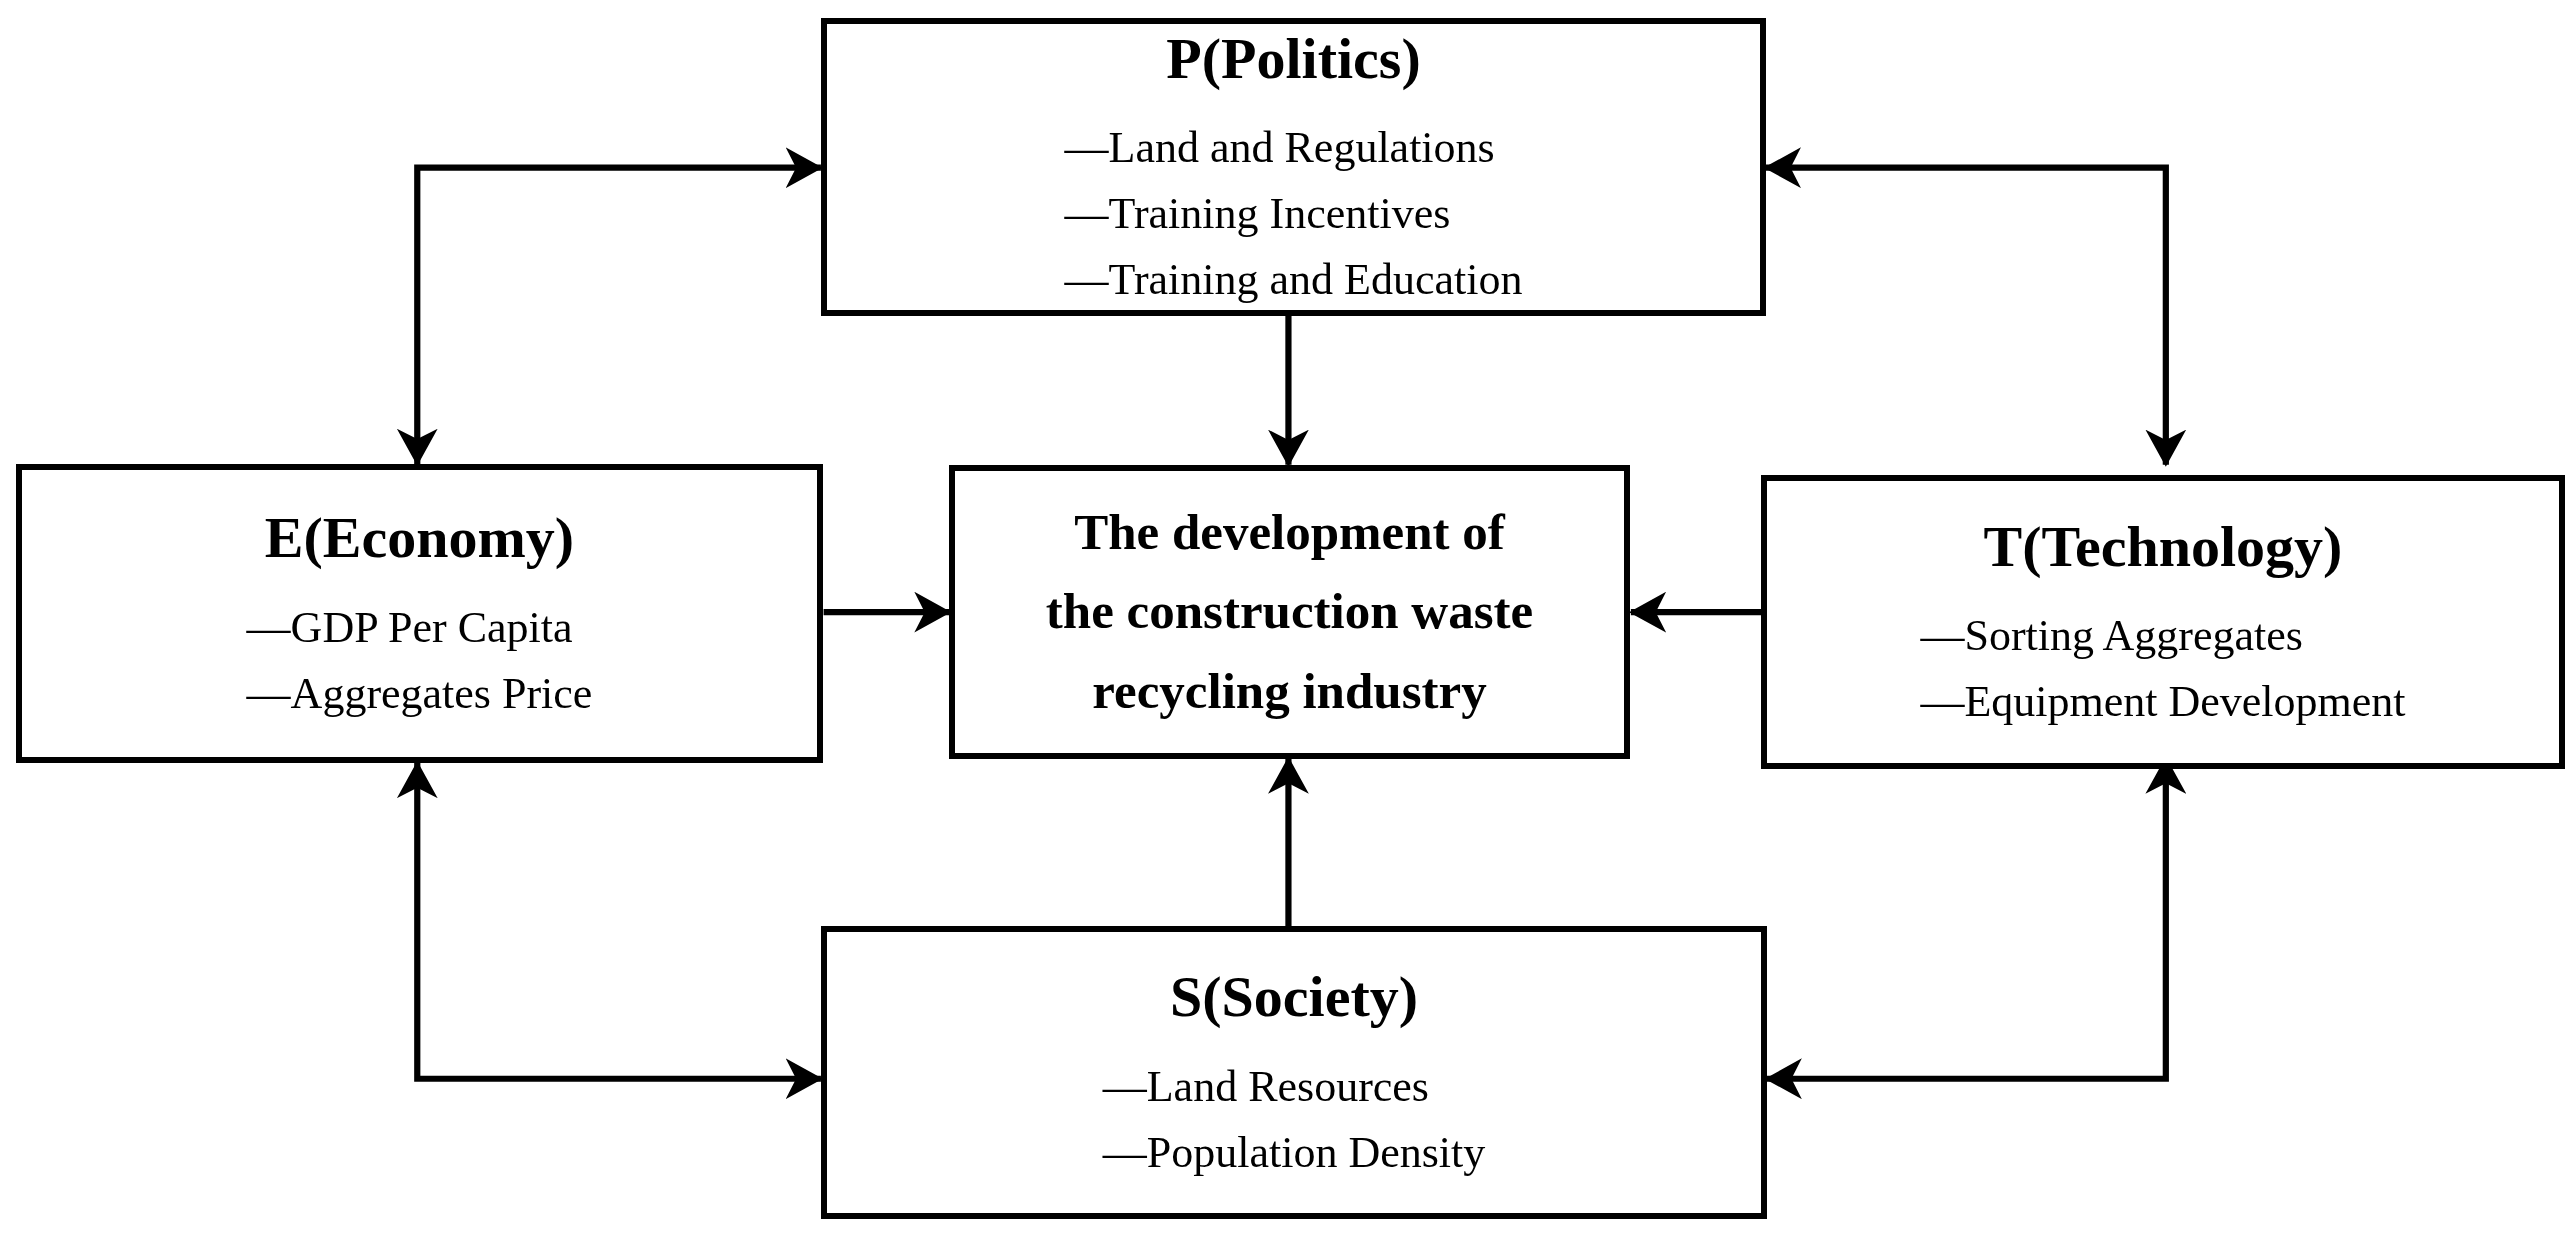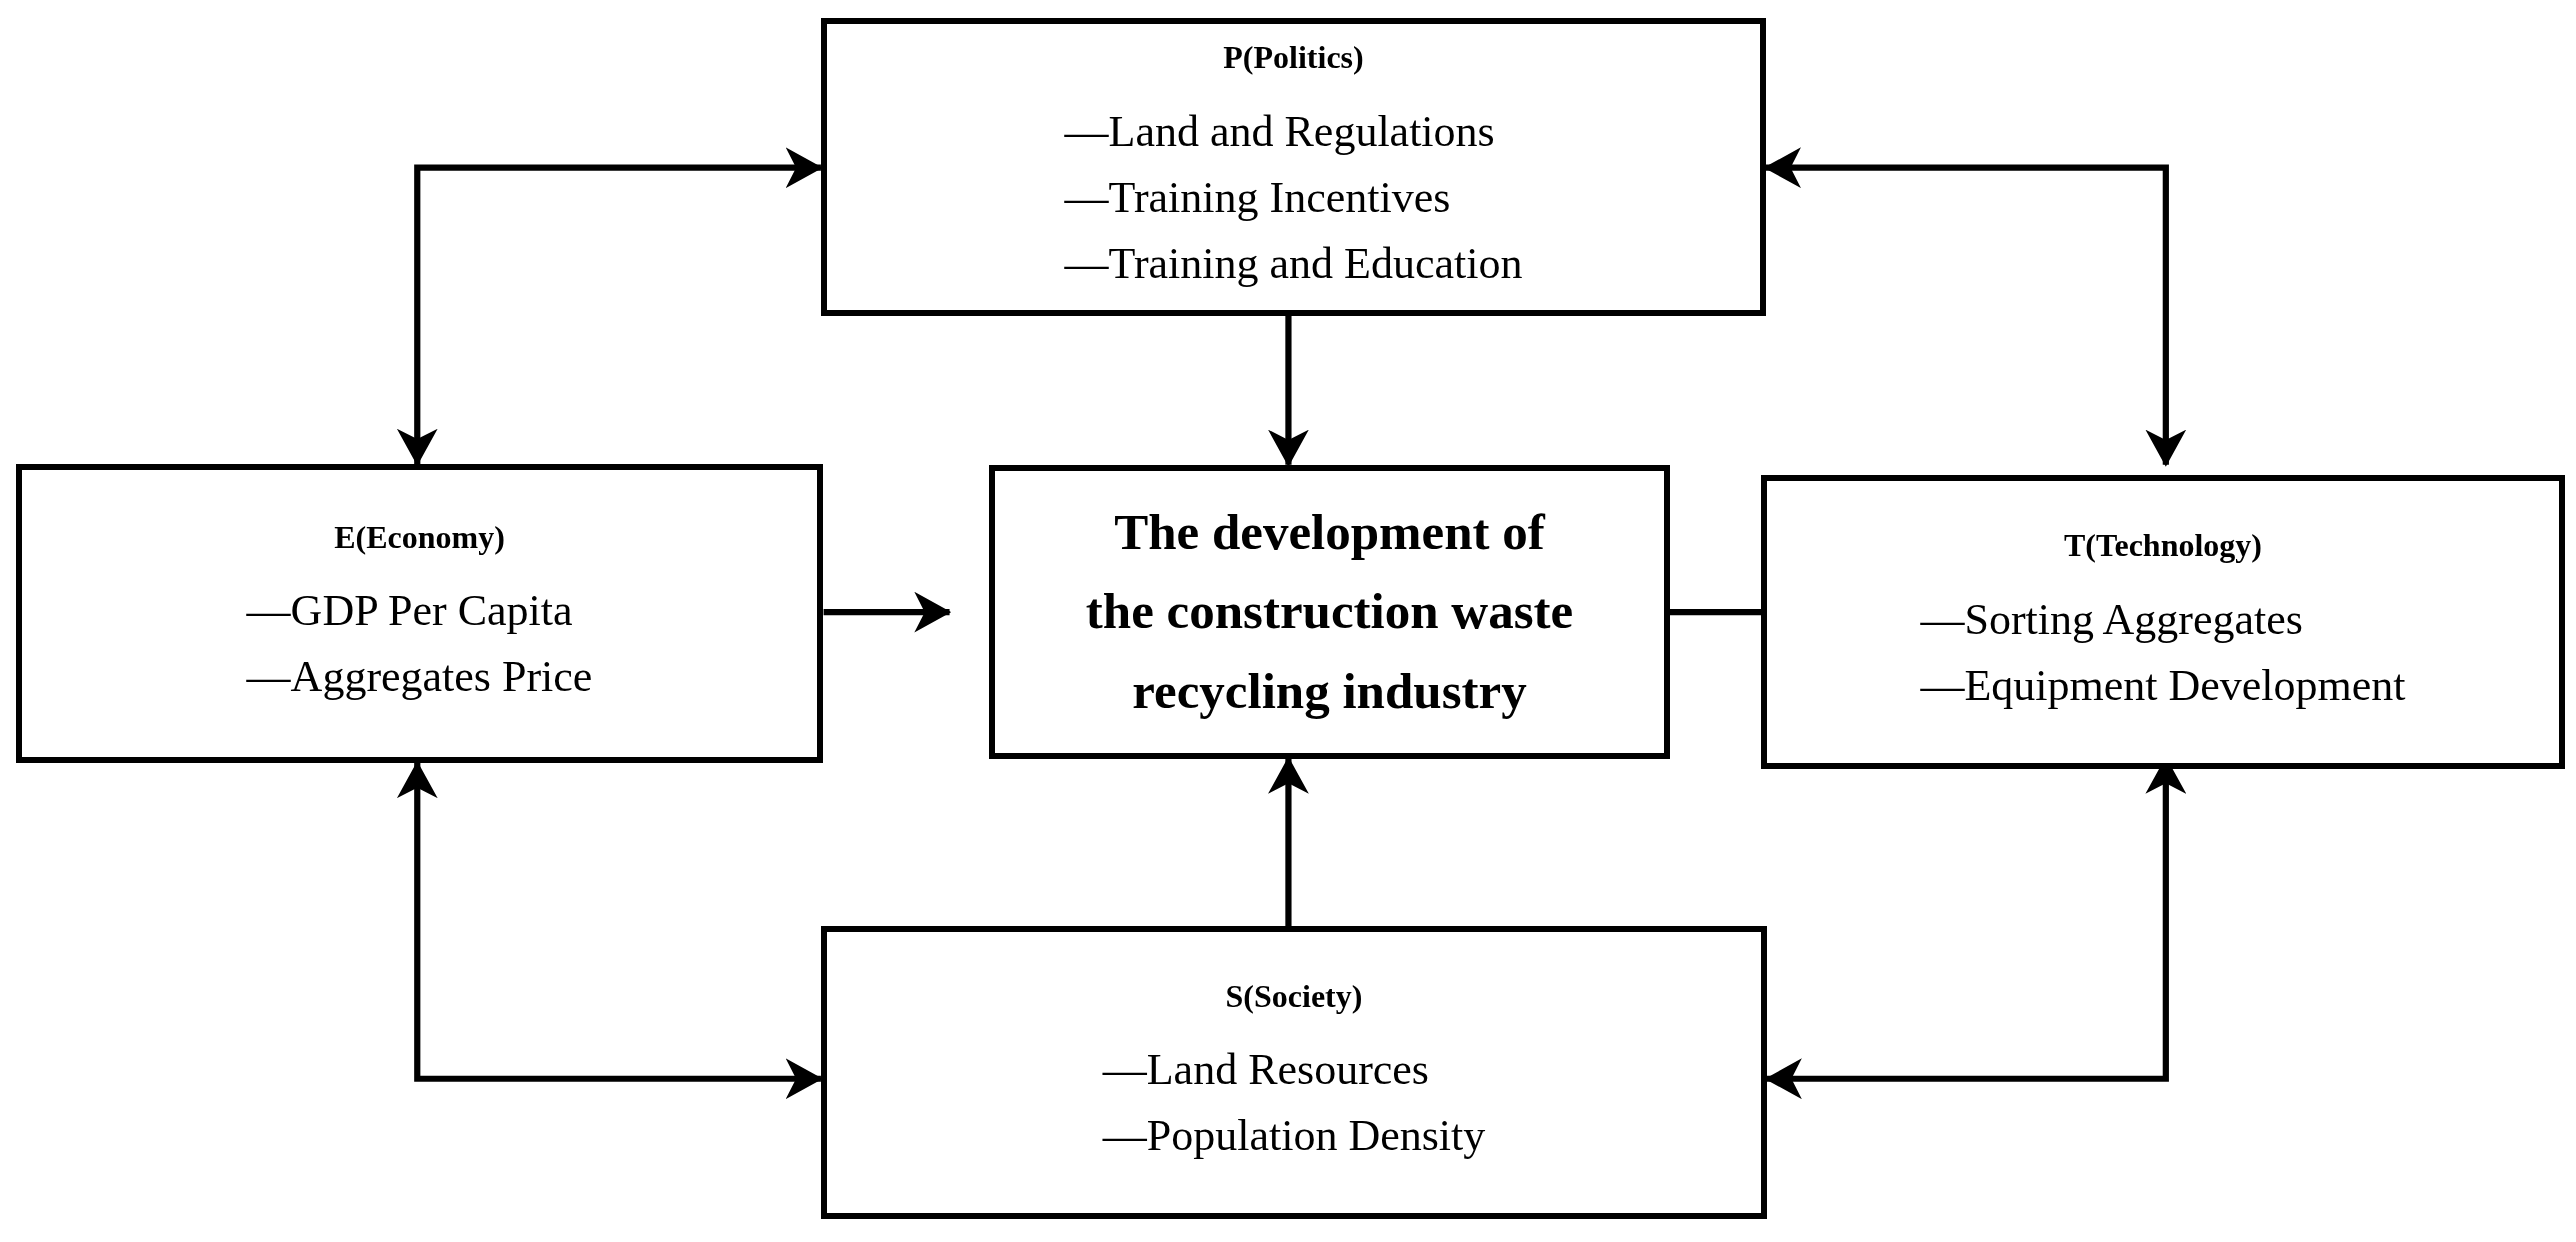--- a/index.html
+++ b/index.html
@@ -27,21 +27,21 @@
     box-sizing: border-box;
     border: 6.2px solid #000000;
     background: #ffffff;
     display: flex;
     flex-direction: column;
     align-items: center;
     justify-content: center;
   }
   .box-title {
     font-weight: bold;
-    font-size: 32px;
+    font-size: 58px;
     line-height: 1.3;
     text-align: center;
     white-space: nowrap;
   }
   .items {
     margin-top: 19.5px;
     text-align: left;
     font-size: 44px;
     line-height: 1.5;
   }
@@ -51,21 +51,20 @@
   .box-economy    { left: 16px;   top: 464px;  width: 807px;  height: 299px; }
   .box-technology { left: 1761px; top: 475px;  width: 804px;  height: 294px; }
   .box-society    { left: 821px;  top: 926px; width: 946px; height: 293px; }
 
   .box-center {
     left: 949px; top: 465px; width: 681px; height: 294px;
     font-weight: bold;
     font-size: 51px;
     line-height: 1.55;
     text-align: center;
-    margin-left: 40px;
   }
   .center-line { white-space: nowrap; }
 </style>
 </head>
 <body>
 
 <div class="canvas">
 
   <svg class="connectors" viewBox="0 0 2903 1400" xmlns="http://www.w3.org/2000/svg">
     <defs>

